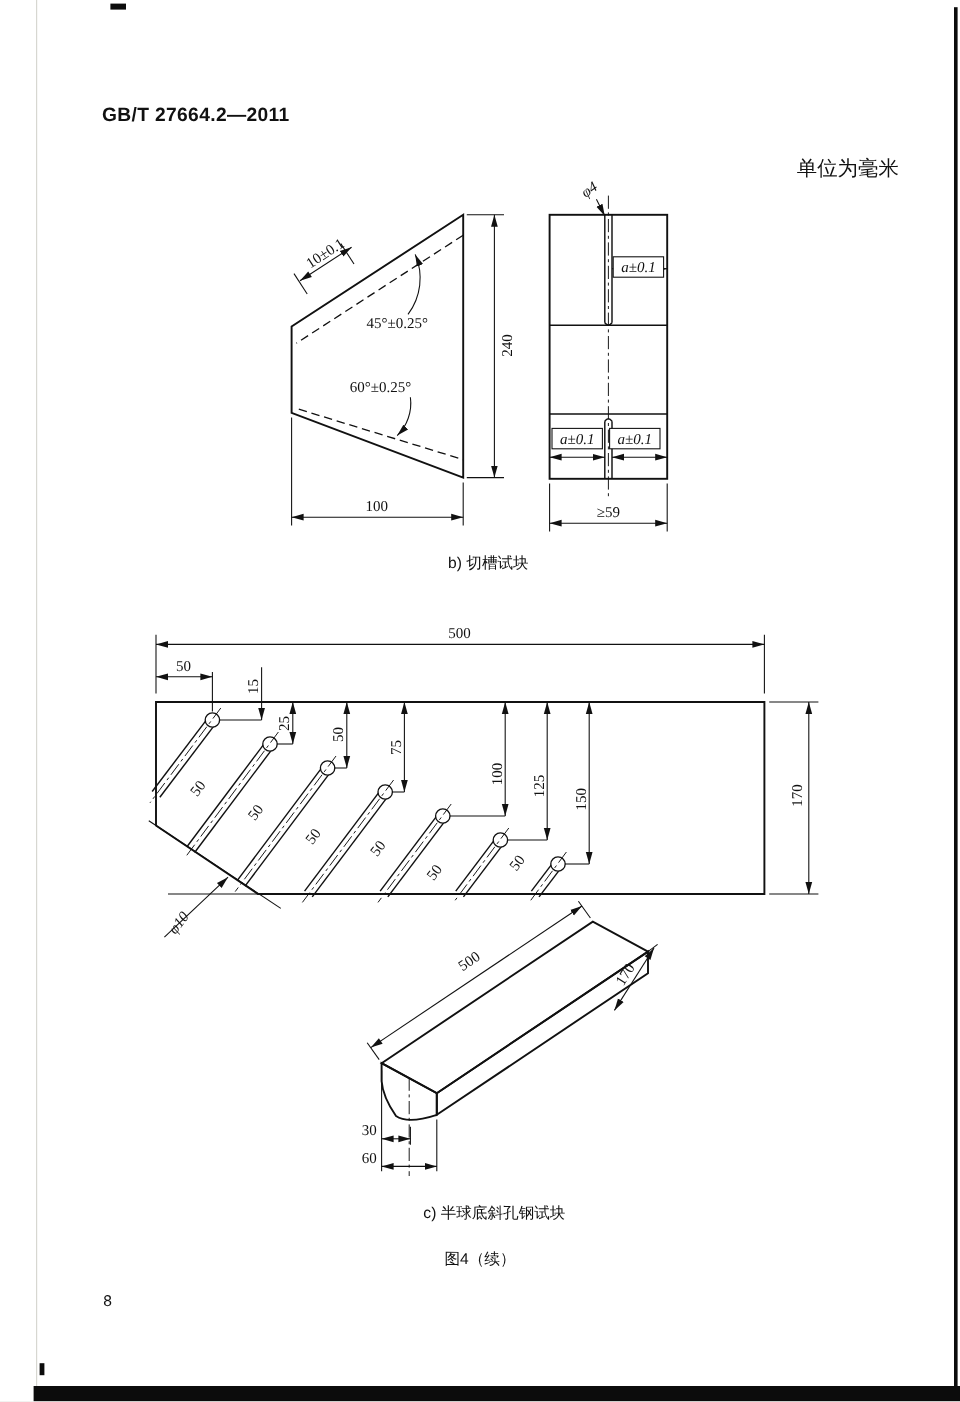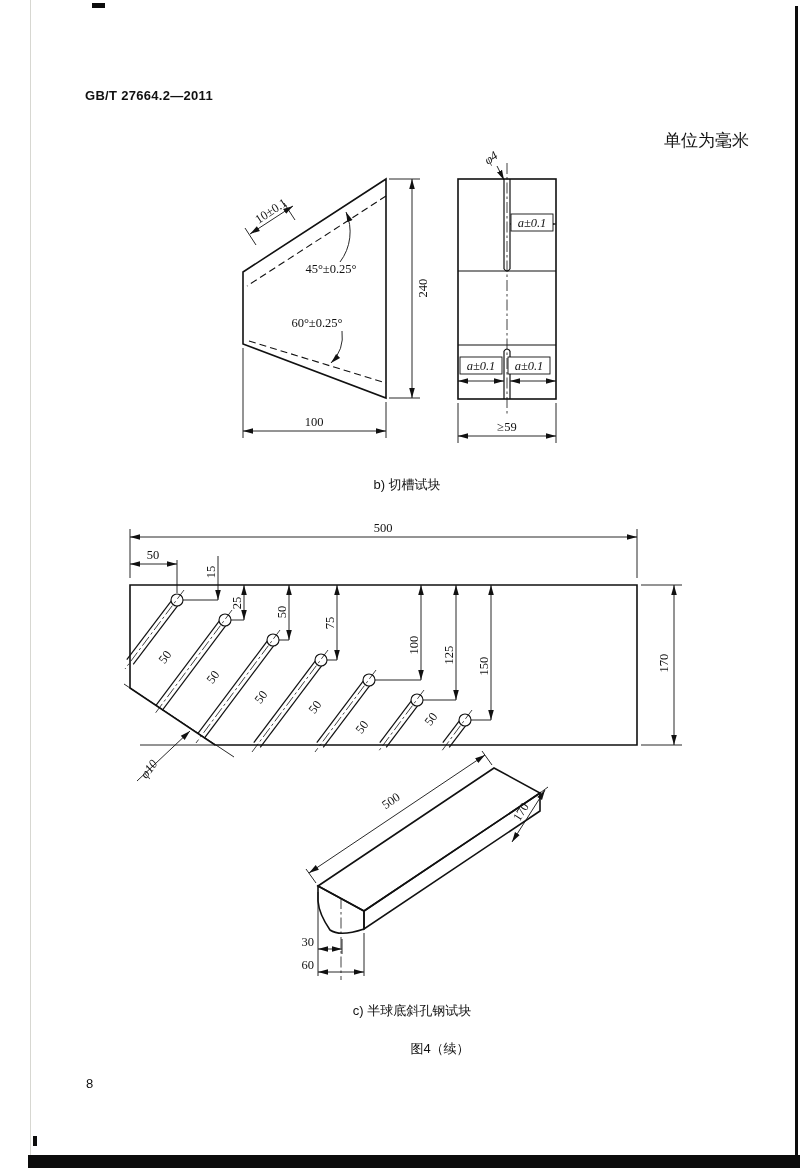--- a/index.html
+++ b/index.html
@@ -1,24 +1,24 @@
 <!DOCTYPE html>
 <html><head>
 <meta charset="utf-8">
 <style>
   html,body{margin:0;padding:0;background:#e8e8e6;}
   .page{position:relative;width:800px;height:1168px;background:#ffffff;overflow:hidden;
         font-family:"Liberation Sans", sans-serif;color:#111;}
   .abs{position:absolute;}
-  .hdr-left{left:85px;top:88px;font-size:13px;font-weight:700;letter-spacing:.3px;}
+  .hdr-left{left:85px;top:88px;font-size:16px;font-weight:700;letter-spacing:.3px;}
   .hdr-right{left:664px;top:129px;font-size:17px;}
   .caption{font-size:13px;font-weight:500;transform:translateX(-50%);white-space:nowrap;}
-  .cap-b{left:407px;top:476px;}
+  .cap-b{left:407px;top:460px;}
   .cap-c{left:412px;top:1002px;}
-  .cap-fig{left:400px;top:1040px;margin-left:40px;}
+  .cap-fig{left:400px;top:1040px;}
   .pagenum{left:86px;top:1076px;font-size:13px;}
   
   .art{background:#0c0c0c;}
   .edgeL{left:30px;top:0;width:1px;height:1156px;background:#d7d7d1;}
   svg{position:absolute;left:0;top:0;}
   svg text{font-family:"Liberation Serif","DejaVu Serif",serif;font-size:12.5px;fill:#111;}
   svg .it{font-style:italic;}
   .ol{stroke:#111;stroke-width:1.6;fill:none;stroke-linejoin:miter;}
   .ol2{stroke:#111;stroke-width:1.2;fill:none;}
   .thin{stroke:#111;stroke-width:0.9;fill:none;}

